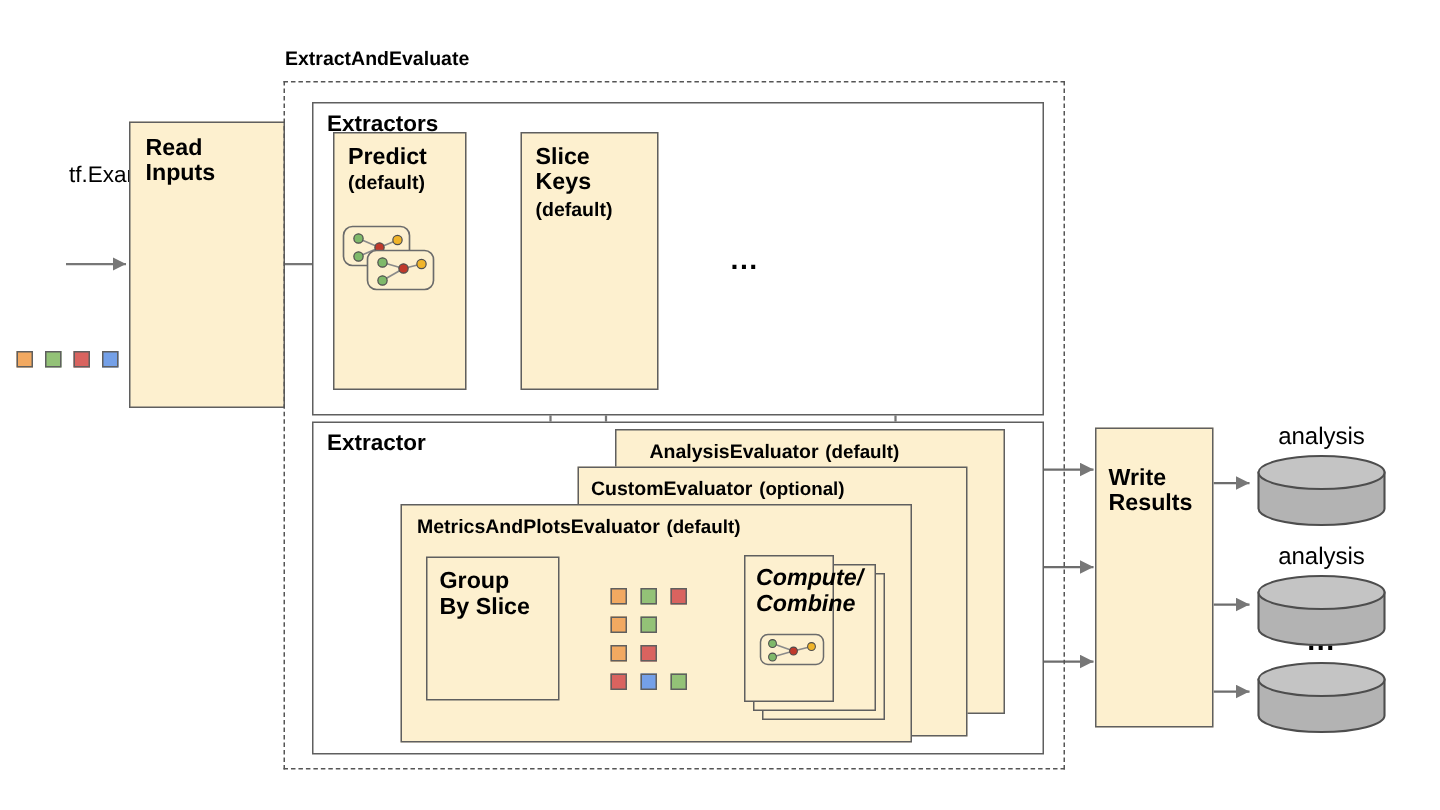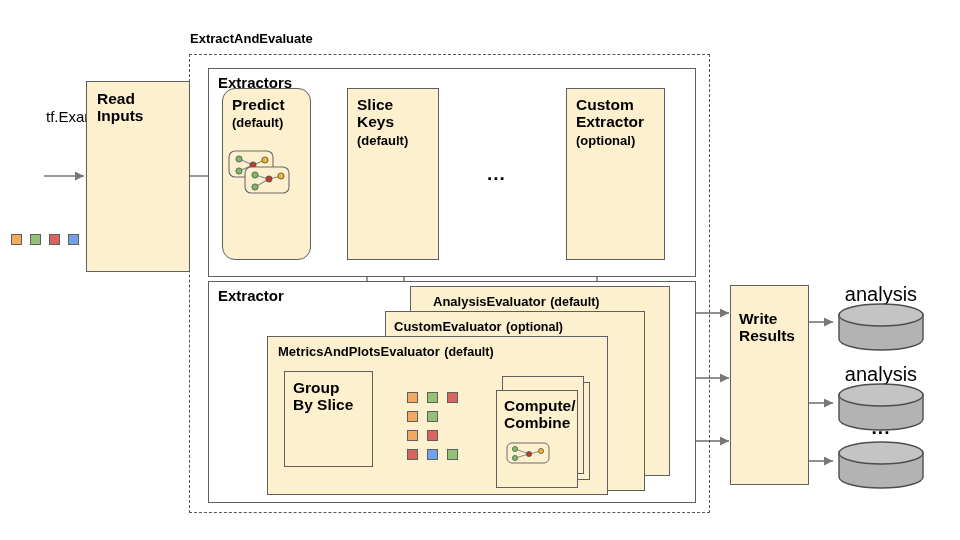--- a/index.html
+++ b/index.html
@@ -26,21 +26,21 @@
   .sw-g{background:#93c277;}
   .sw-r{background:#d9635f;}
   .sw-b{background:#74a0e8;}
 
   svg{position:absolute;left:0;top:0;overflow:visible;}
   .ln{stroke:#777;stroke-width:1.5;fill:none;}
   .ln2{stroke:#6d6d6d;stroke-width:1.5;fill:none;}
   .cyl-body{fill:#b3b3b3;stroke:#4d4d4d;stroke-width:1.4;}
   .cyl-top{fill:#c4c4c4;stroke:#4d4d4d;stroke-width:1.4;}
   .dots{font-weight:bold;font-size:19px;letter-spacing:1px;}
-  .dbtxt{font-size:20px;}
+  .dbtxt{font-size:16px;}
   .rot{transform:rotate(90deg);transform-origin:left top;white-space:nowrap;font-size:15px;}
 </style>
 </head>
 <body>
 
 <div id="stage">
 
   <svg width="960" height="540">
     <defs>
       <marker id="ah" markerWidth="7" markerHeight="7" refX="6" refY="3" orient="auto">
@@ -97,21 +97,21 @@
   </div>
 
   <div class="abs plain hdr" style="left:190px;top:31px;">ExtractAndEvaluate</div>
 
   <div class="abs boxDash" style="left:189px;top:54px;width:521px;height:459px;"></div>
 
   <div class="abs boxW" style="left:208px;top:68px;width:488px;height:209px;">
     <div class="boxtitle">Extractors</div>
   </div>
 
-  <div class="abs boxY" style="left:222px;top:88px;width:89px;height:172px;border-radius:13px;">
+  <div class="abs boxY" style="left:222px;top:88px;width:89px;height:172px;">
     <div class="celltxt" style="left:9px;top:7px;">
       <span>Predict</span><br>
       <span class="small">(default)</span>
     </div>
 
     <svg width="89" height="172">
       <g transform="translate(6,62)">
         <rect x="0" y="0" width="44" height="26" rx="6" ry="6" fill="#fdf0cf" stroke="#6b6b6b" stroke-width="1.1"></rect>
         <line x1="10" y1="8" x2="24" y2="14" stroke="#8a8a8a" stroke-width="1.1"></line>
         <line x1="10" y1="20" x2="24" y2="14" stroke="#8a8a8a" stroke-width="1.1"></line>
@@ -137,27 +137,20 @@
   <div class="abs boxY" style="left:347px;top:88px;width:92px;height:172px;">
     <div class="celltxt" style="left:9px;top:7px;">
       <span>Slice</span><br>
       <span>Keys</span><br>
       <span class="small">(default)</span>
     </div>
   </div>
 
   <div class="abs plain dots" style="left:487px;top:163px;">...</div>
 
-  <div class="abs boxY" style="left:566px;top:88px;width:99px;height:172px;">
-    <div class="celltxt" style="left:9px;top:7px;">
-      <span>Custom</span><br>
-      <span>Extractor</span><br>
-      <span class="small">(optional)</span>
-    </div>
-  </div>
 
   <div class="abs boxW" style="left:208px;top:281px;width:488px;height:222px;">
     <div class="boxtitle">Extractor</div>
   </div>
 
   <div class="abs boxY" style="left:410px;top:286px;width:260px;height:190px;">
     <div style="position:absolute;left:22px;top:5px;white-space:nowrap;">
       <span class="hdr">AnalysisEvaluator</span>
       <span class="sub">(default)</span>
     </div>
@@ -196,21 +189,21 @@
     <span class="sw sw-r" style="left:20px;top:38px;"></span>
 
     <span class="sw sw-r" style="left:0px;top:57px;"></span>
     <span class="sw sw-b" style="left:20px;top:57px;"></span>
     <span class="sw sw-g" style="left:40px;top:57px;"></span>
   </div>
 
   <div class="abs boxY" style="left:508px;top:382px;width:82px;height:98px;"></div>
   <div class="abs boxY" style="left:502px;top:376px;width:82px;height:98px;"></div>
 
-  <div class="abs boxY" style="left:496px;top:390px;width:82px;height:98px;">
+  <div class="abs boxY" style="left:496px;top:370px;width:60px;height:98px;font-style:italic;">
     <div class="celltxt" style="left:7px;top:6px;">
       <span>Compute/</span><br>
       <span>Combine</span>
     </div>
     <svg width="82" height="98">
       <g transform="translate(10,52)">
         <rect x="0" y="0" width="42" height="20" rx="5" ry="5" fill="#fdf0cf" stroke="#6b6b6b" stroke-width="1"></rect>
         <line x1="8" y1="6" x2="22" y2="11" stroke="#8a8a8a" stroke-width="1"></line>
         <line x1="8" y1="15" x2="22" y2="11" stroke="#8a8a8a" stroke-width="1"></line>
         <line x1="22" y1="11" x2="34" y2="8" stroke="#8a8a8a" stroke-width="1"></line>

